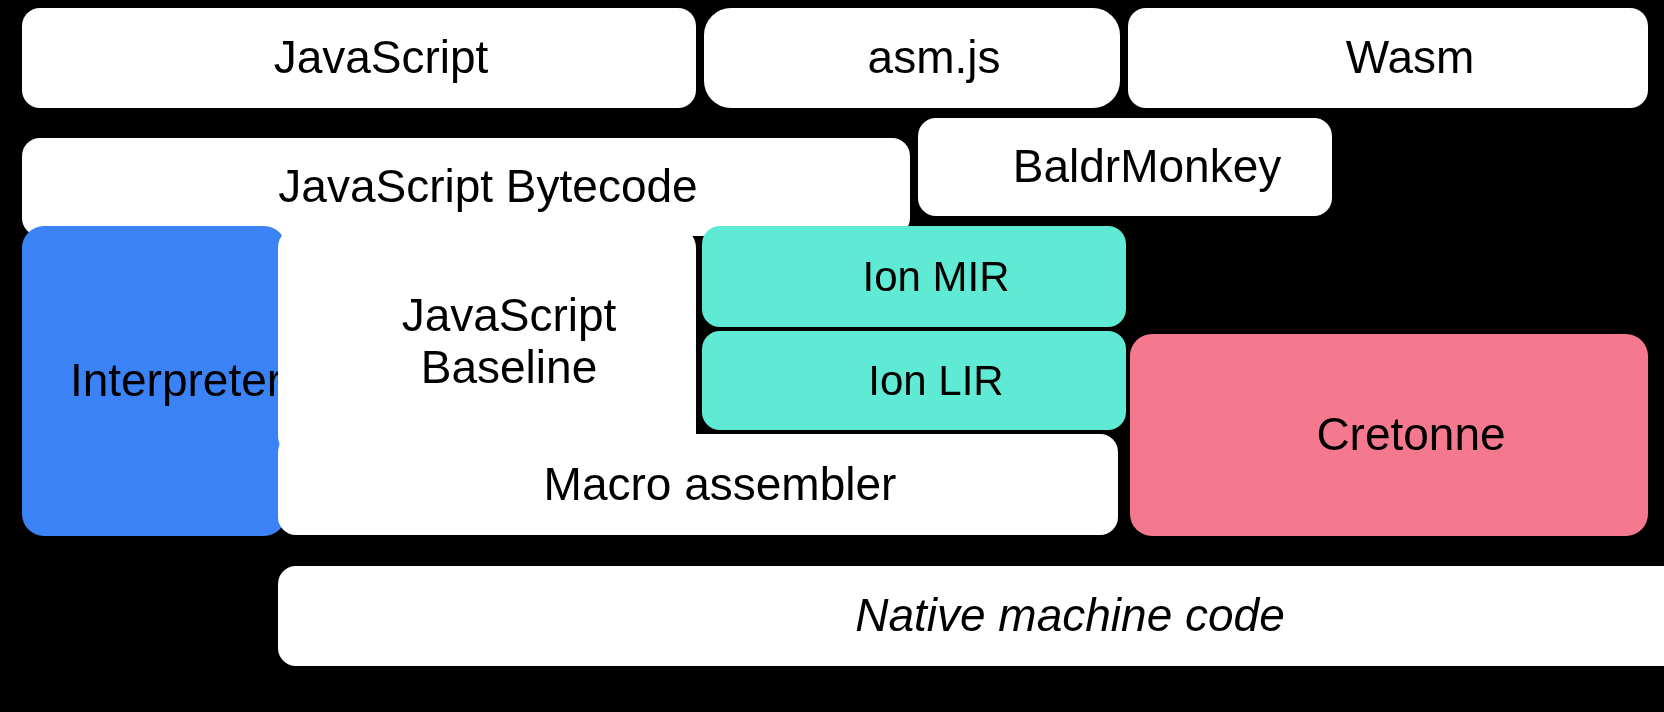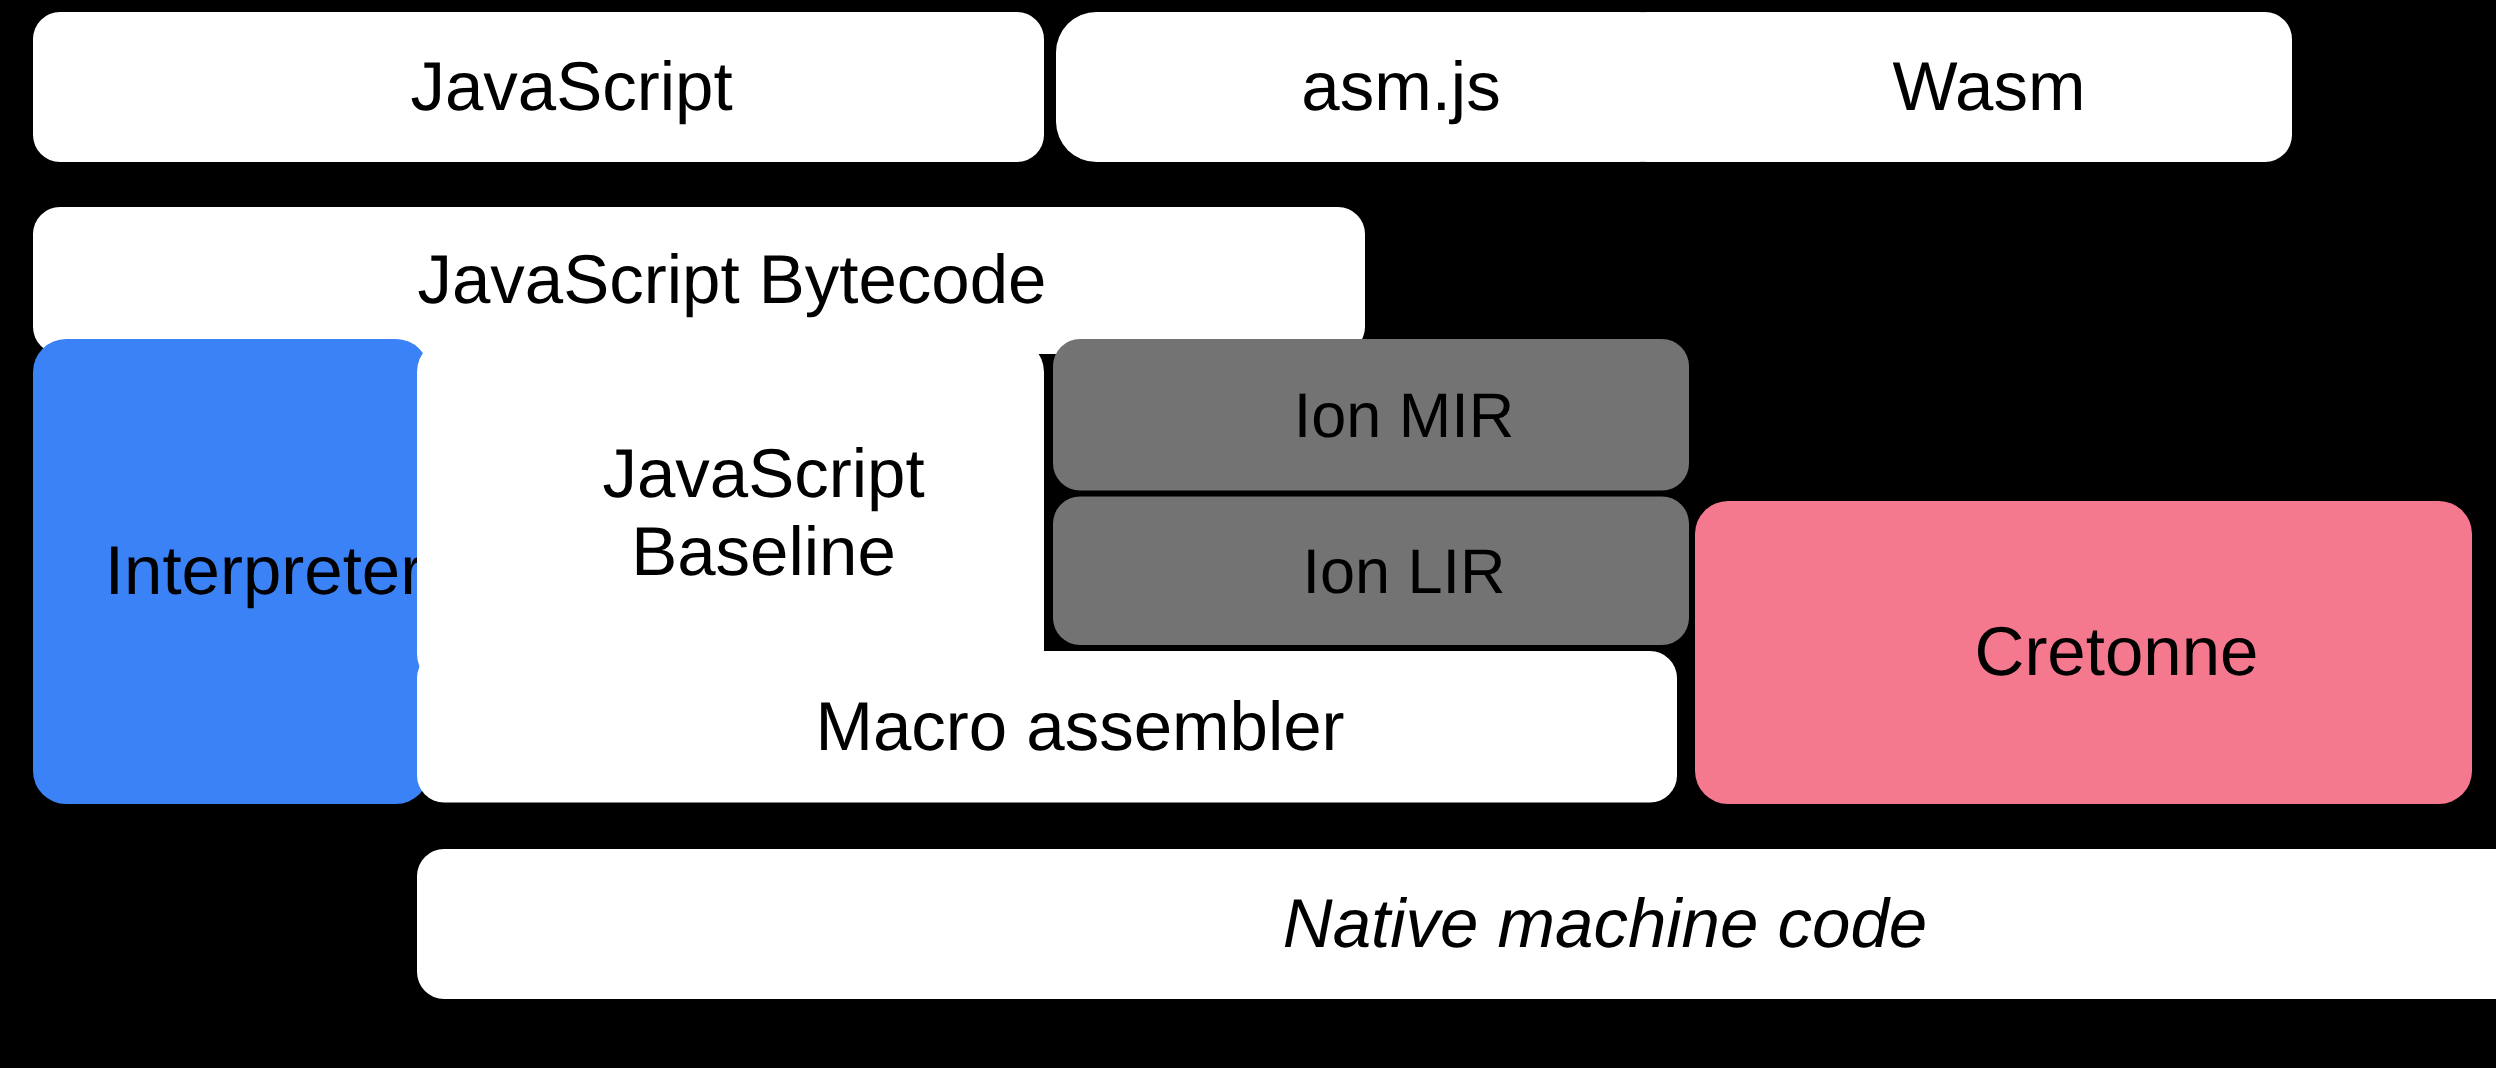--- a/index.html
+++ b/index.html
@@ -27,32 +27,33 @@
     line-height: 1.12;
     white-space: pre-line;
     background: #ffffff;
     user-select: none;
     padding-left: 44px;
   }
   .t-lg   { font-size: 46px; }
   .t-md   { font-size: 42px; }
   .fill-white { background: #ffffff; }
   .fill-gray  { background: #3b82f6; }
-  .fill-green { background: #737373; text-align: right; }
+  .fill-green { background: #5eead4; text-align: right; }
   .fill-pink  { background: #f5798e; }
   .r-sm { border-radius: 18px; }
 </style>
 </head>
 <body>
 
 <div id="stage">
     <div class="node fill-white t-lg r-sm" style="left: 22px; top: 8px; width: 674px; height: 100px;">JavaScript</div>
     <div class="node fill-white t-lg r-sm" style="left: 704px; top: 8px; width: 416px; height: 100px; border-radius: 27px;">asm.js</div>
-    <div class="node fill-white t-lg r-sm" style="left: 1080px; top: 8px; width: 448px; height: 100px;">Wasm</div>
+    <div class="node fill-white t-lg r-sm" style="left: 1128px; top: 8px; width: 520px; height: 100px;">Wasm</div>
     <div class="node fill-white t-lg r-sm" style="left: 22px; top: 118px; width: 888px; height: 98px; margin-top: 20px;">JavaScript Bytecode</div>
+    <div class="node fill-white t-lg r-sm" style="left: 918px; top: 118px; width: 414px; height: 98px;">BaldrMonkey</div>
     <div class="node fill-gray t-lg" style="left: 22px; top: 226px; width: 264px; height: 310px;">Interpreter</div>
     <div class="node fill-white t-lg" style="left: 278px; top: 226px; width: 418px; height: 232px;">JavaScript
 Baseline</div>
     <div class="node fill-green t-md r-sm" style="left: 702px; top: 226px; width: 424px; height: 101px;">Ion MIR</div>
     <div class="node fill-pink t-lg" style="left: 1130px; top: 334px; width: 518px; height: 202px;">Cretonne</div>
     <div class="node fill-green t-md r-sm" style="left: 702px; top: 331px; width: 424px; height: 99px;">Ion LIR</div>
     <div class="node fill-white t-lg r-sm" style="left: 278px; top: 434px; width: 840px; height: 101px;">Macro assembler</div>
     <div class="node fill-white t-lg r-sm" style="left: 278px; top: 566px; width: 1540px; height: 100px; font-style: italic;">Native machine code</div>
   </div>
 

